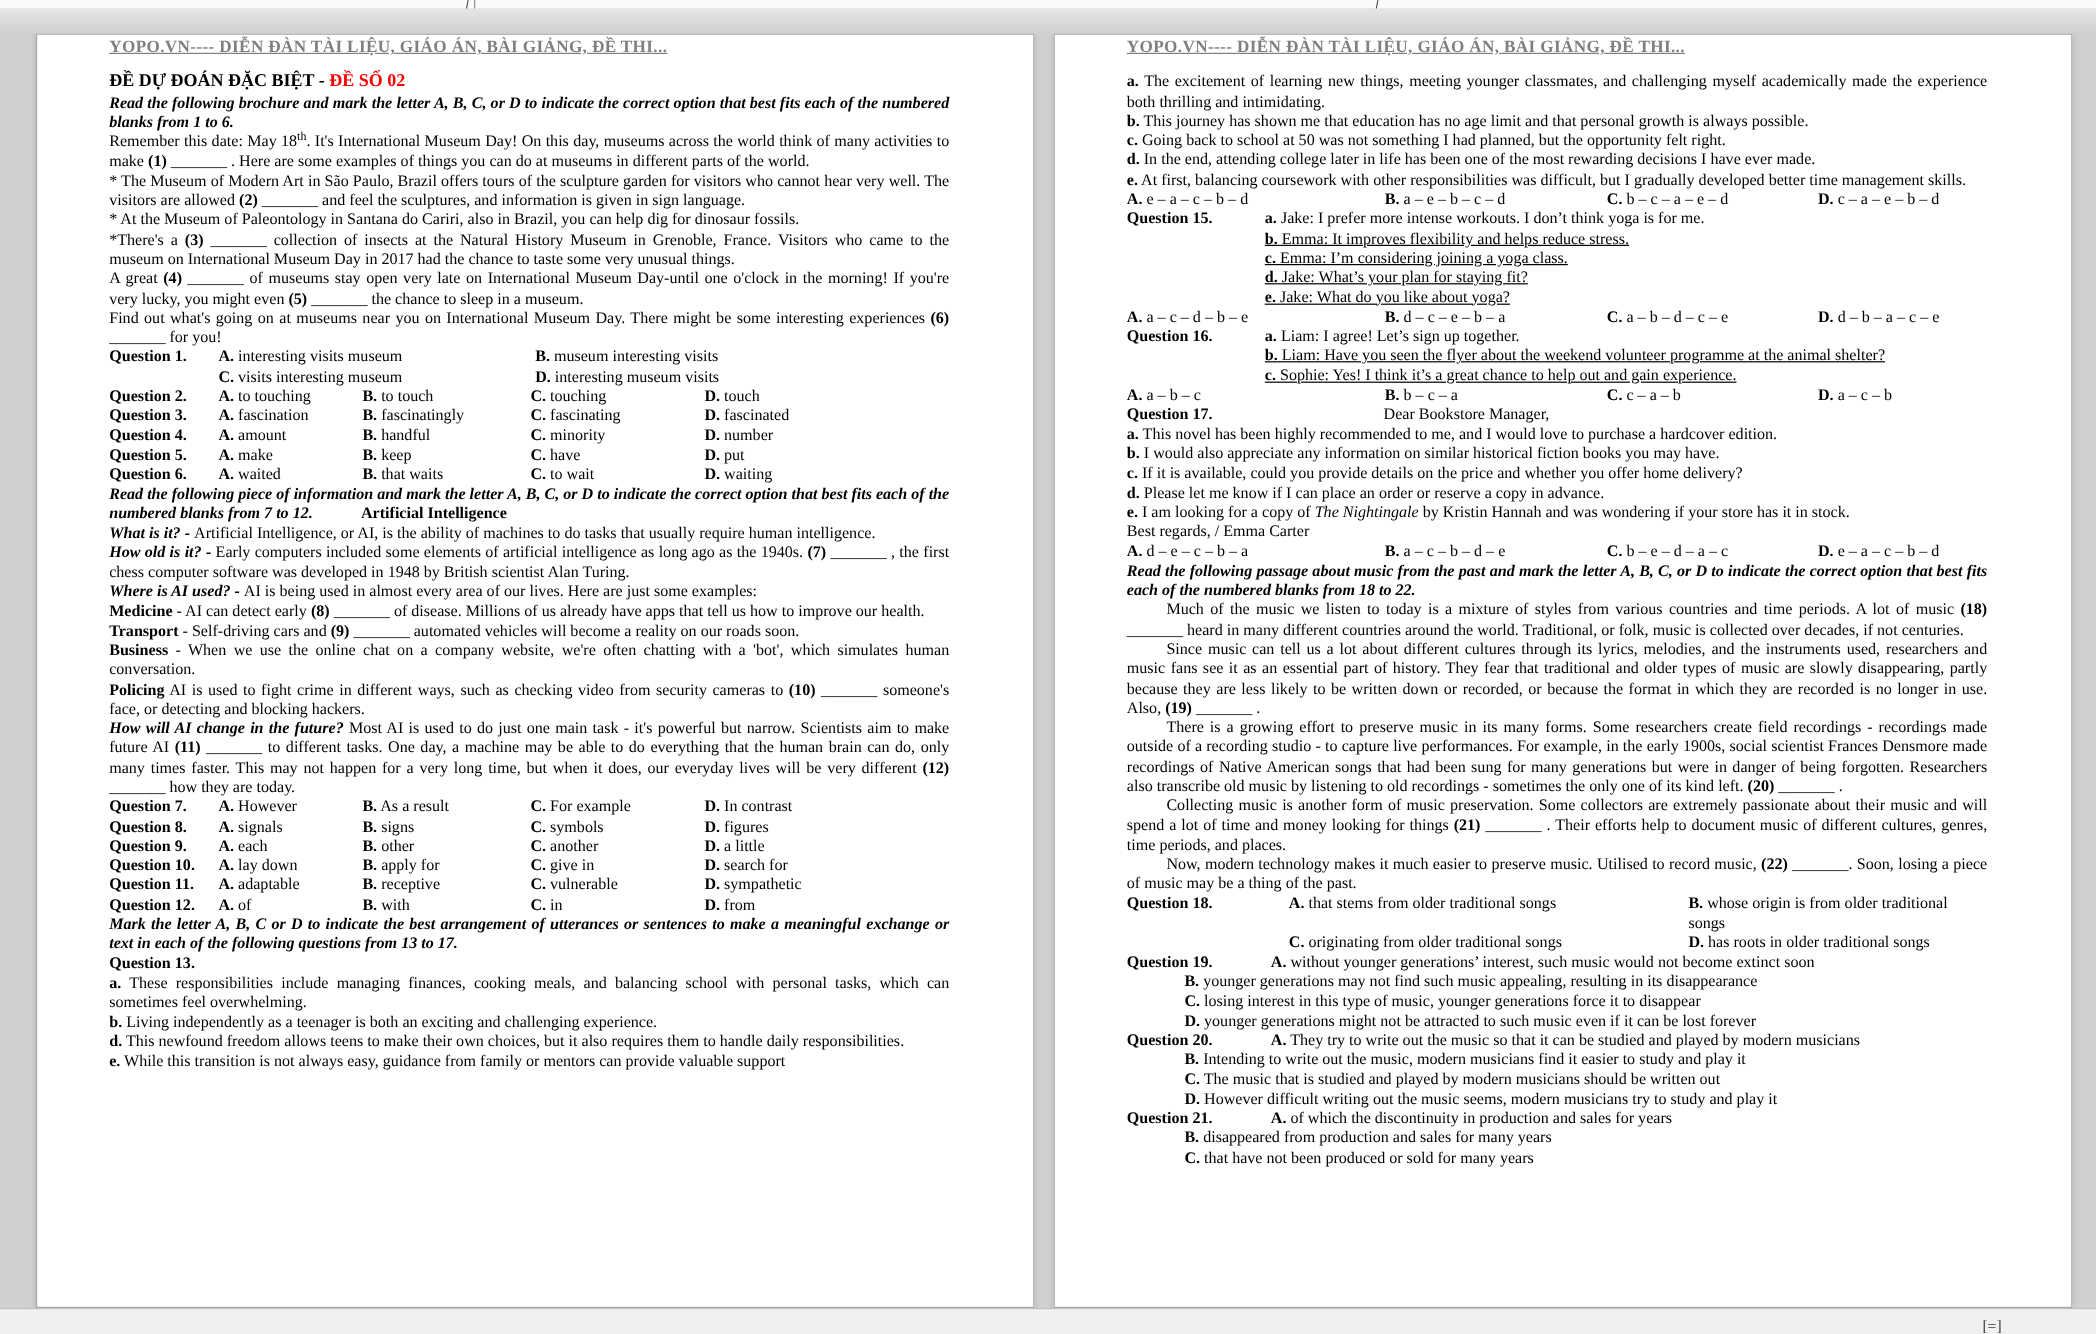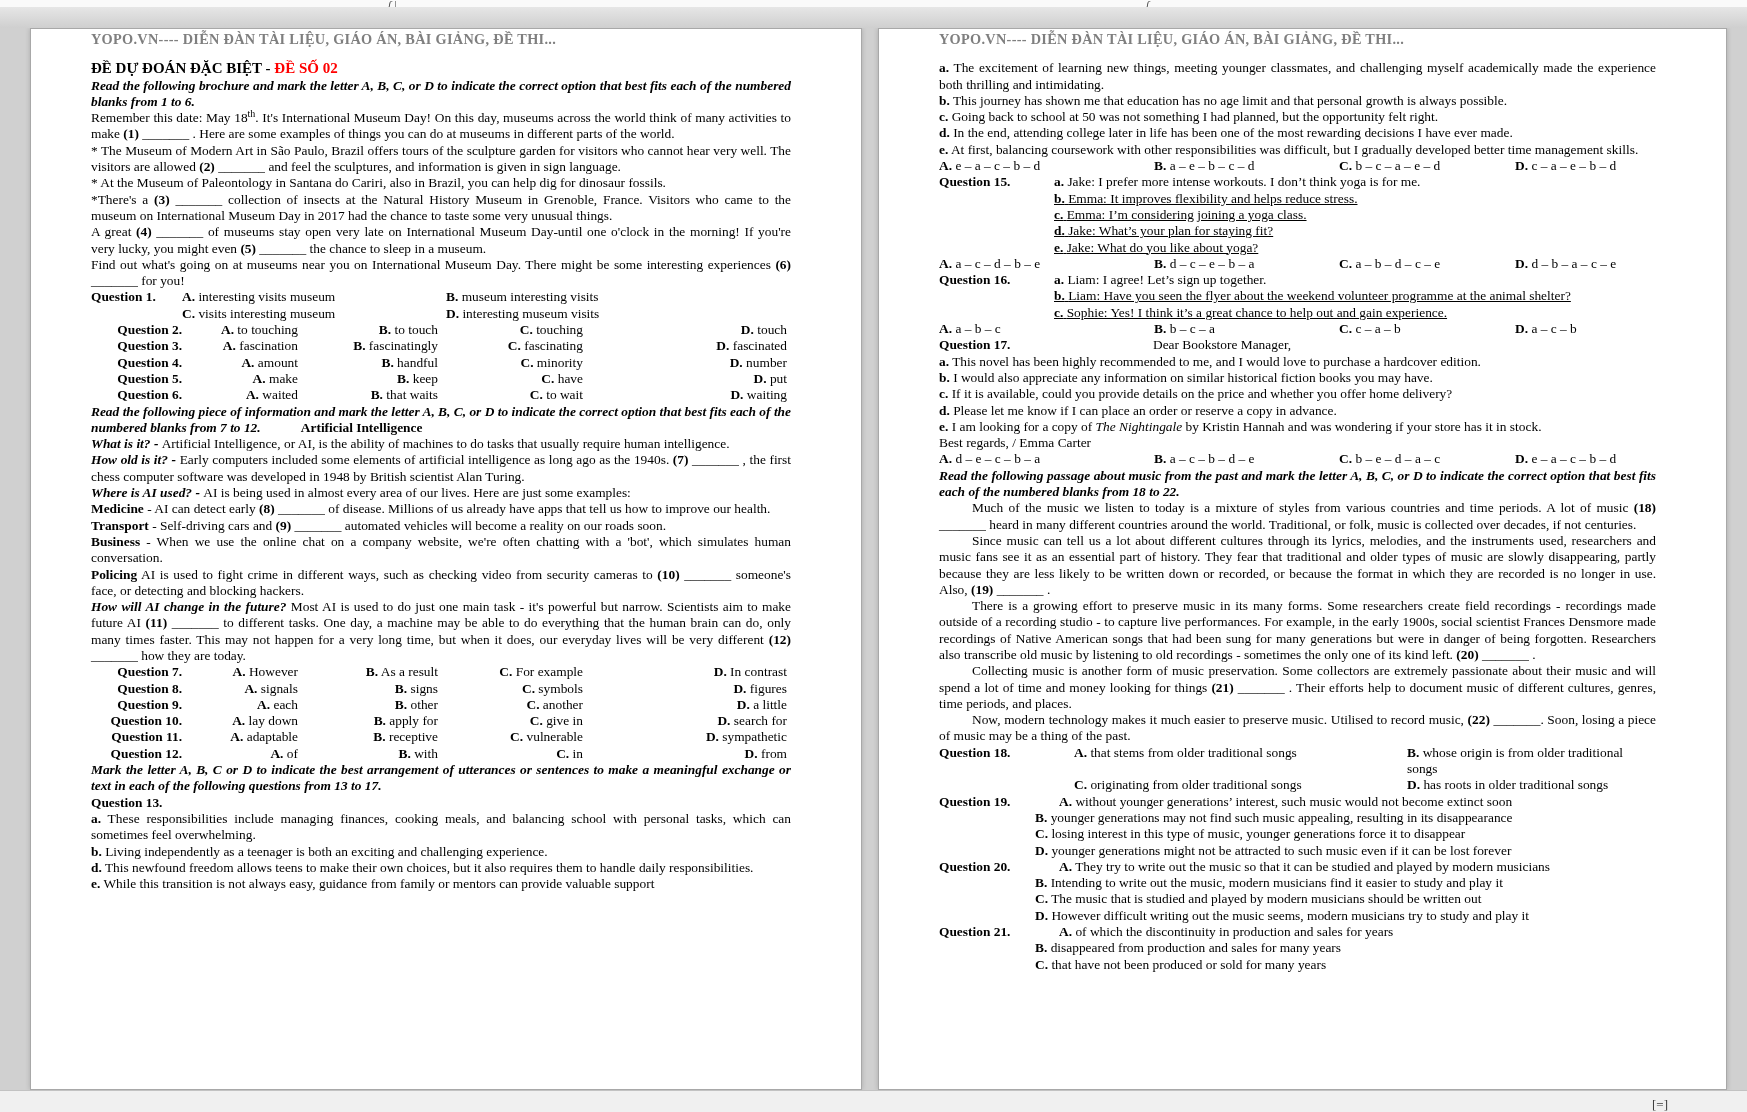--- a/index.html
+++ b/index.html
@@ -19,42 +19,42 @@
   .page{
     position:absolute;top:28px;height:1062px;
     background:#ffffff;border:1px solid #a8a8a8;
     box-shadow:0 0 5px rgba(0,0,0,.18);
     overflow:hidden;box-sizing:border-box;
   }
   .page-left{left:30px;width:832px;}
   .page-right{left:878px;width:849px;}
   .inner-left{padding:2px 70px 0 60px;}
   .inner-right{padding:2px 70px 0 60px;}
-  .hdr{color:#7f7f7f;font-weight:bold;font-size:14.3px;letter-spacing:.3px;margin-bottom:13px;white-space:nowrap;}
+  .hdr{color:#7f7f7f;font-weight:bold;font-size:14.3px;letter-spacing:.3px;margin-bottom:13px;white-space:nowrap;text-decoration:underline;}
   
   .b{font-weight:bold;}
   .i{font-style:italic;}
   .sup{vertical-align:super;font-size:10px;line-height:0;}
   .blk{margin:0;}
   .para{text-align:justify;}
   .ind{text-indent:33px;}
   .center{text-align:left;}
   .title{font-size:15px;font-weight:bold;margin:1px 0 1px;}
-  .grid4{display:grid;grid-template-columns:91px 120px 140px 145px auto;text-align:right;}
+  .grid4{display:grid;grid-template-columns:91px 120px 140px 145px auto;}
   .grid2{display:grid;grid-template-columns:91px 264px auto;}
   .ansrow{display:grid;grid-template-columns:215px 185px 176px auto;}
   .qsub{display:flex;}
   .qsub .ql{width:115px;flex:none;font-weight:bold;}
   .q17 .ql{width:214px;flex:none;}
   .q17 .ql .lab{font-weight:bold;}
   .subitem{margin-left:115px;text-decoration:underline;}
   .q2col{display:grid;grid-template-columns:92px 290px auto;gap:43px;}
   .qlfirst{display:flex;gap:28px;}
   .qlfirst .ql{width:92px;flex:none;font-weight:bold;}
-  .qlrest{margin-left:96px;}
+  .qlrest{margin-left:48px;}
   .cell{padding-right:4px;}
   
   .botstrip{position:absolute;top:1090px;left:0;right:0;height:22px;background:#f0f0f0;border-top:1px solid #c2c2c2;z-index:6;}
   .marker{position:absolute;left:1652px;top:6px;color:#3a3a3a;font-size:13px;}
 </style>
 </head>
 <body>
 
 <div class="topstrip">
   <span class="frag" style="left:388px;">ʃ |</span>

